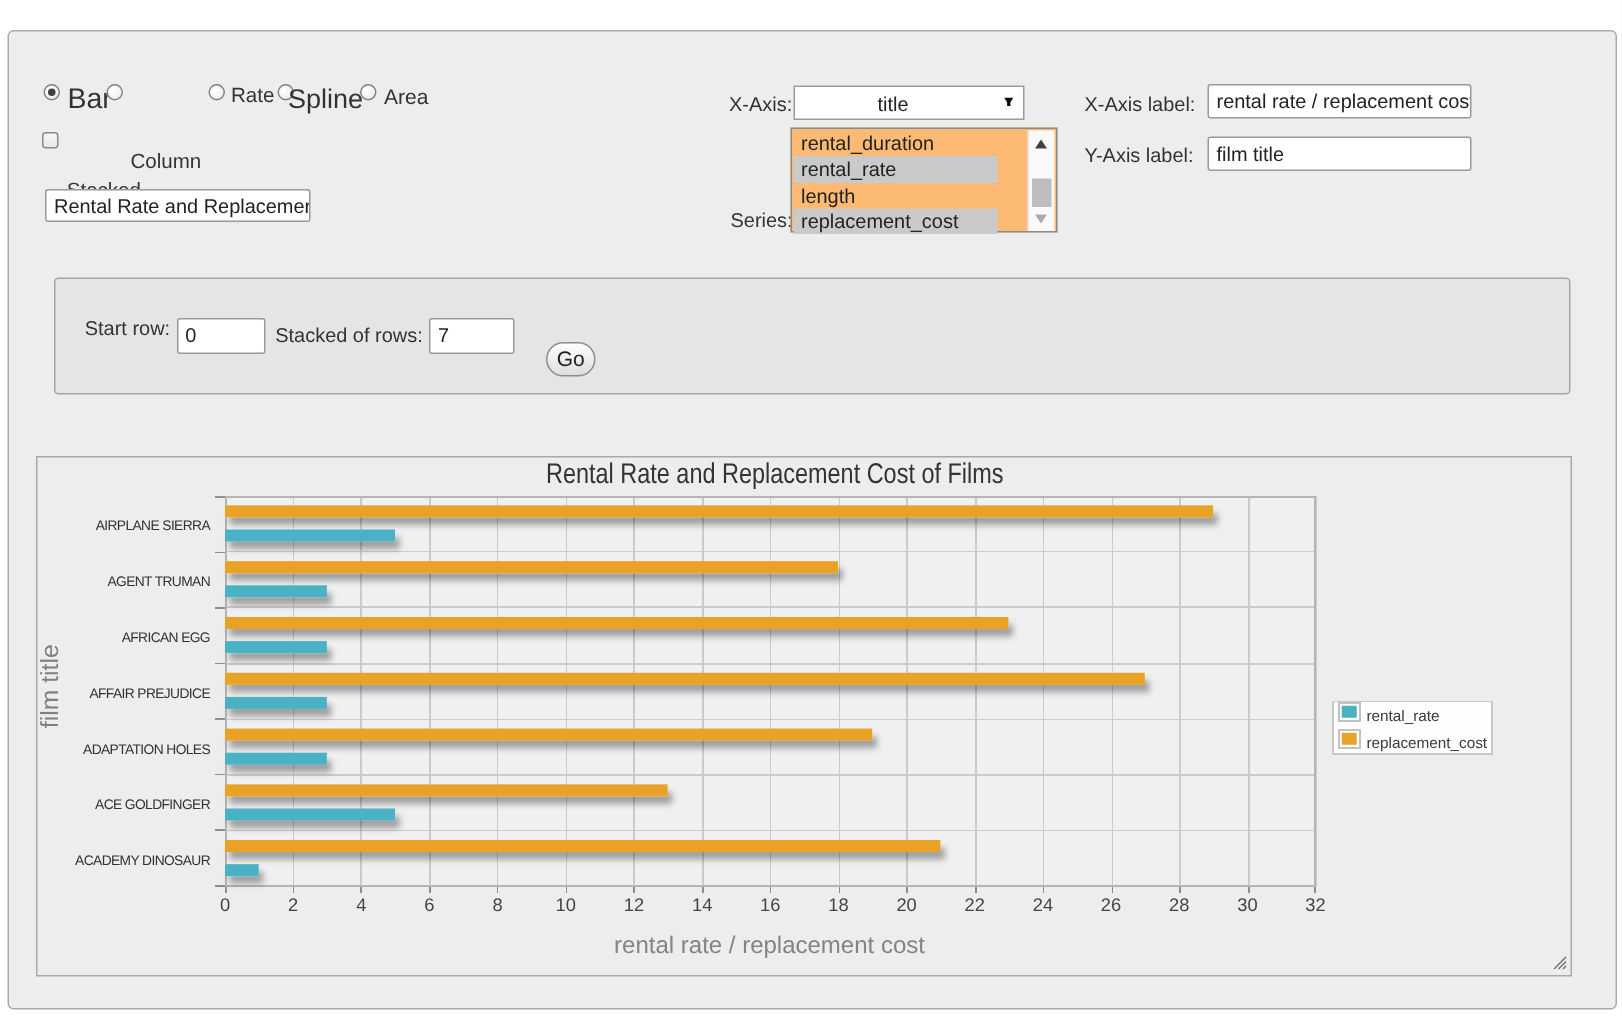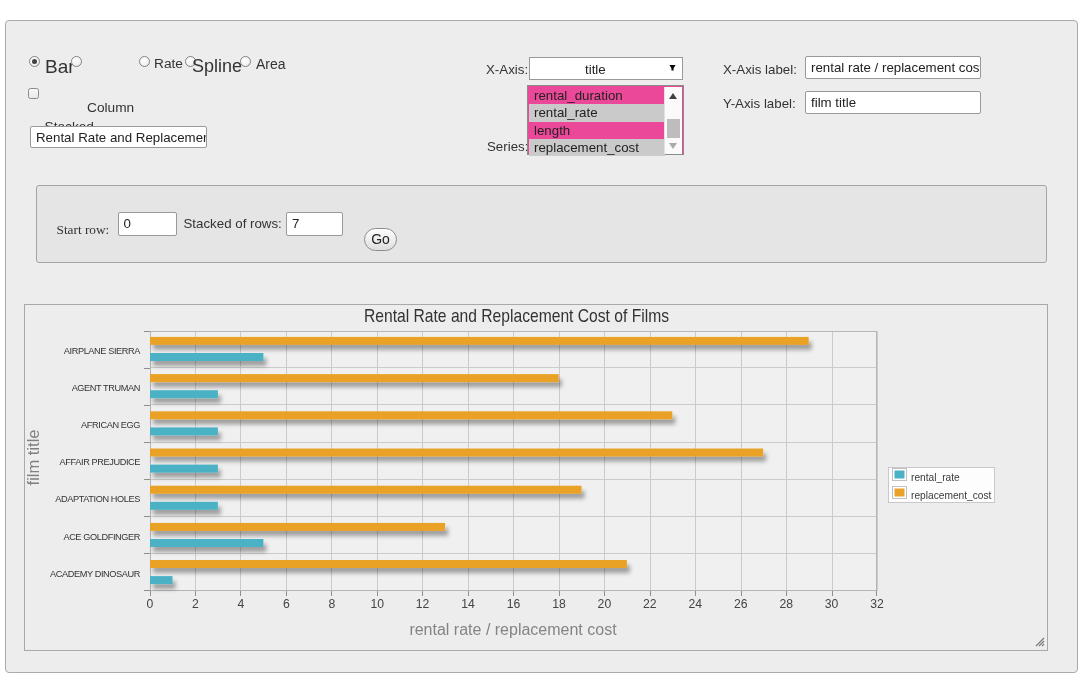--- a/index.html
+++ b/index.html
@@ -9,21 +9,21 @@
 #legend{left:24px;top:7px;width:104px;height:26px;background:#fff;border:1px solid #8f8f8f;border-radius:3px;box-shadow:3px 3px 5px rgba(0,0,0,.38);line-height:25px;text-align:center;font-weight:bold;font-size:13.8px;color:#333;}
 .radio{width:9px;height:9px;border:1px solid #828282;border-radius:50%;background:radial-gradient(circle at 35% 30%,#fff 0%,#f4f4f4 55%,#ddd 100%);}
 .radio.sel::after{content:"";position:absolute;left:2px;top:2px;width:5px;height:5px;border-radius:50%;background:#404040;}
 .checkbox{width:9px;height:9px;border:1px solid #8a8a8a;border-radius:2.5px;background:linear-gradient(#f7f7f7,#e9e9e9);}
 .lbl{white-space:nowrap;}
 .inp{background:#fff;border:1px solid #999;border-radius:2px;font-family:"Liberation Sans",sans-serif;font-size:13.3px;color:#222;line-height:22.5px;padding:0 0 0 5px;white-space:nowrap;overflow:hidden;box-sizing:border-box;}
 #panel{left:36px;top:185px;width:1011px;height:78px;background:#e5e5e5;border:1px solid #a5a5a5;border-radius:3px;box-sizing:border-box;}
 #gobtn{left:364px;top:228px;width:33px;height:23px;border:1px solid #8d8d8d;border-radius:11.5px;background:linear-gradient(#fefefe,#dedede);text-align:center;line-height:21px;font-size:14px;color:#222;box-sizing:border-box;}
 #chartbox{left:24px;top:304px;width:1024px;height:347px;background:#ededed;border:1px solid #a9a9a9;box-sizing:border-box;}
 #selectbox{left:529px;top:57px;width:154px;height:23px;background:#fff;border:1px solid #999;border-radius:0;box-sizing:border-box;}
-#listbox{left:527px;top:85px;width:157px;height:70px;background:#ec4899;border:1px solid #8b8b8b;box-sizing:border-box;}
+#listbox{left:527px;top:85px;width:178px;height:70px;background:#fdba74;border:1px solid #8b8b8b;box-sizing:border-box;}
 .opt{position:absolute;left:1px;width:131px;height:17.3px;line-height:17.3px;padding-left:5px;font-size:13.3px;color:#222;white-space:nowrap;overflow:hidden;}
 .optsel{background:#cacaca;}
 </style>
 </head>
 <body>
 <div id="root">
   <div class="abs" id="fieldset"></div>
 
   <div class="abs radio sel" style="left:29px;top:55.9px;"></div>
   <div class="abs lbl" style="left:45px;top:55.6px;font-size:19px;">Bar</div>
@@ -61,21 +61,21 @@
       <div style="position:absolute;left:4px;top:56px;width:0;height:0;border-left:4.5px solid transparent;border-right:4.5px solid transparent;border-top:6px solid #ababab;"></div>
     </div>
   </div>
 
   <div class="abs lbl" style="left:723px;top:62.2px;">X-Axis label:</div>
   <div class="abs inp" style="left:805px;top:55.5px;width:176px;height:23px;">rental rate / replacement cost</div>
   <div class="abs lbl" style="left:723px;top:96.2px;">Y-Axis label:</div>
   <div class="abs inp" style="left:805px;top:90.5px;width:176px;height:23px;">film title</div>
 
   <div class="abs" id="panel"></div>
-  <div class="abs lbl" style="left:56.5px;top:222px;font-family:Liberation Serif, serif;">Start row:</div>
+  <div class="abs lbl" style="left:56.5px;top:211px;">Start row:</div>
   <div class="abs inp" style="left:117.5px;top:211.5px;width:59px;height:24px;line-height:22px;">0</div>
   <div class="abs lbl" style="left:183.5px;top:216.2px;">Stacked of rows:</div>
   <div class="abs inp" style="left:286px;top:211.5px;width:57px;height:24px;line-height:22px;">7</div>
   <div class="abs" id="gobtn">Go</div>
 
   <div class="abs" id="chartbox"></div>
   <svg class="abs" id="chartsvg" style="left:24px;top:304px;" width="1024" height="347" viewBox="0 0 1024 347">
     <defs>
       <filter id="sh" x="-20%" y="-30%" width="160%" height="260%">
         <feDropShadow dx="3" dy="5" stdDeviation="2.2" flood-color="#000" flood-opacity="0.34"></feDropShadow>

